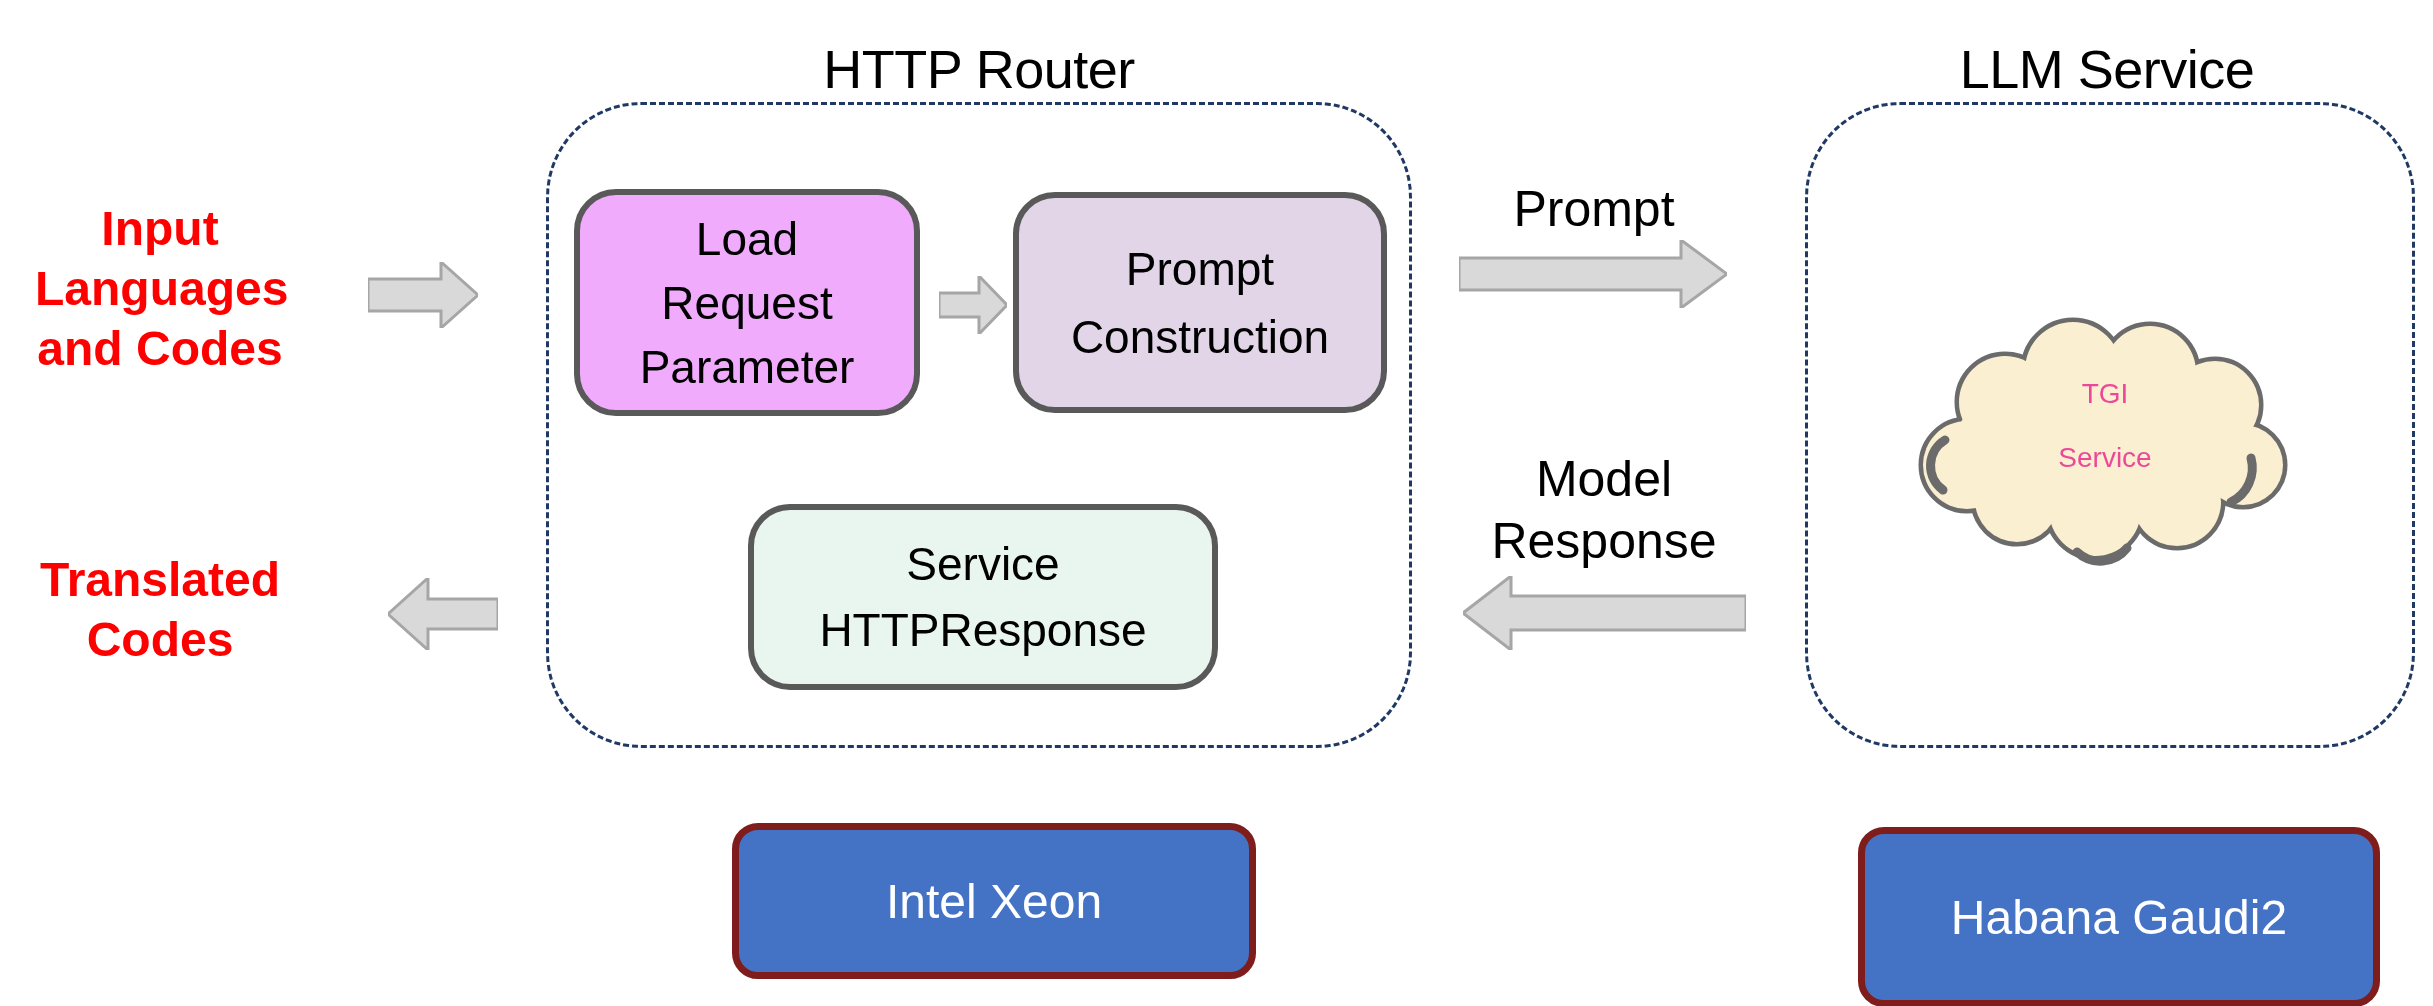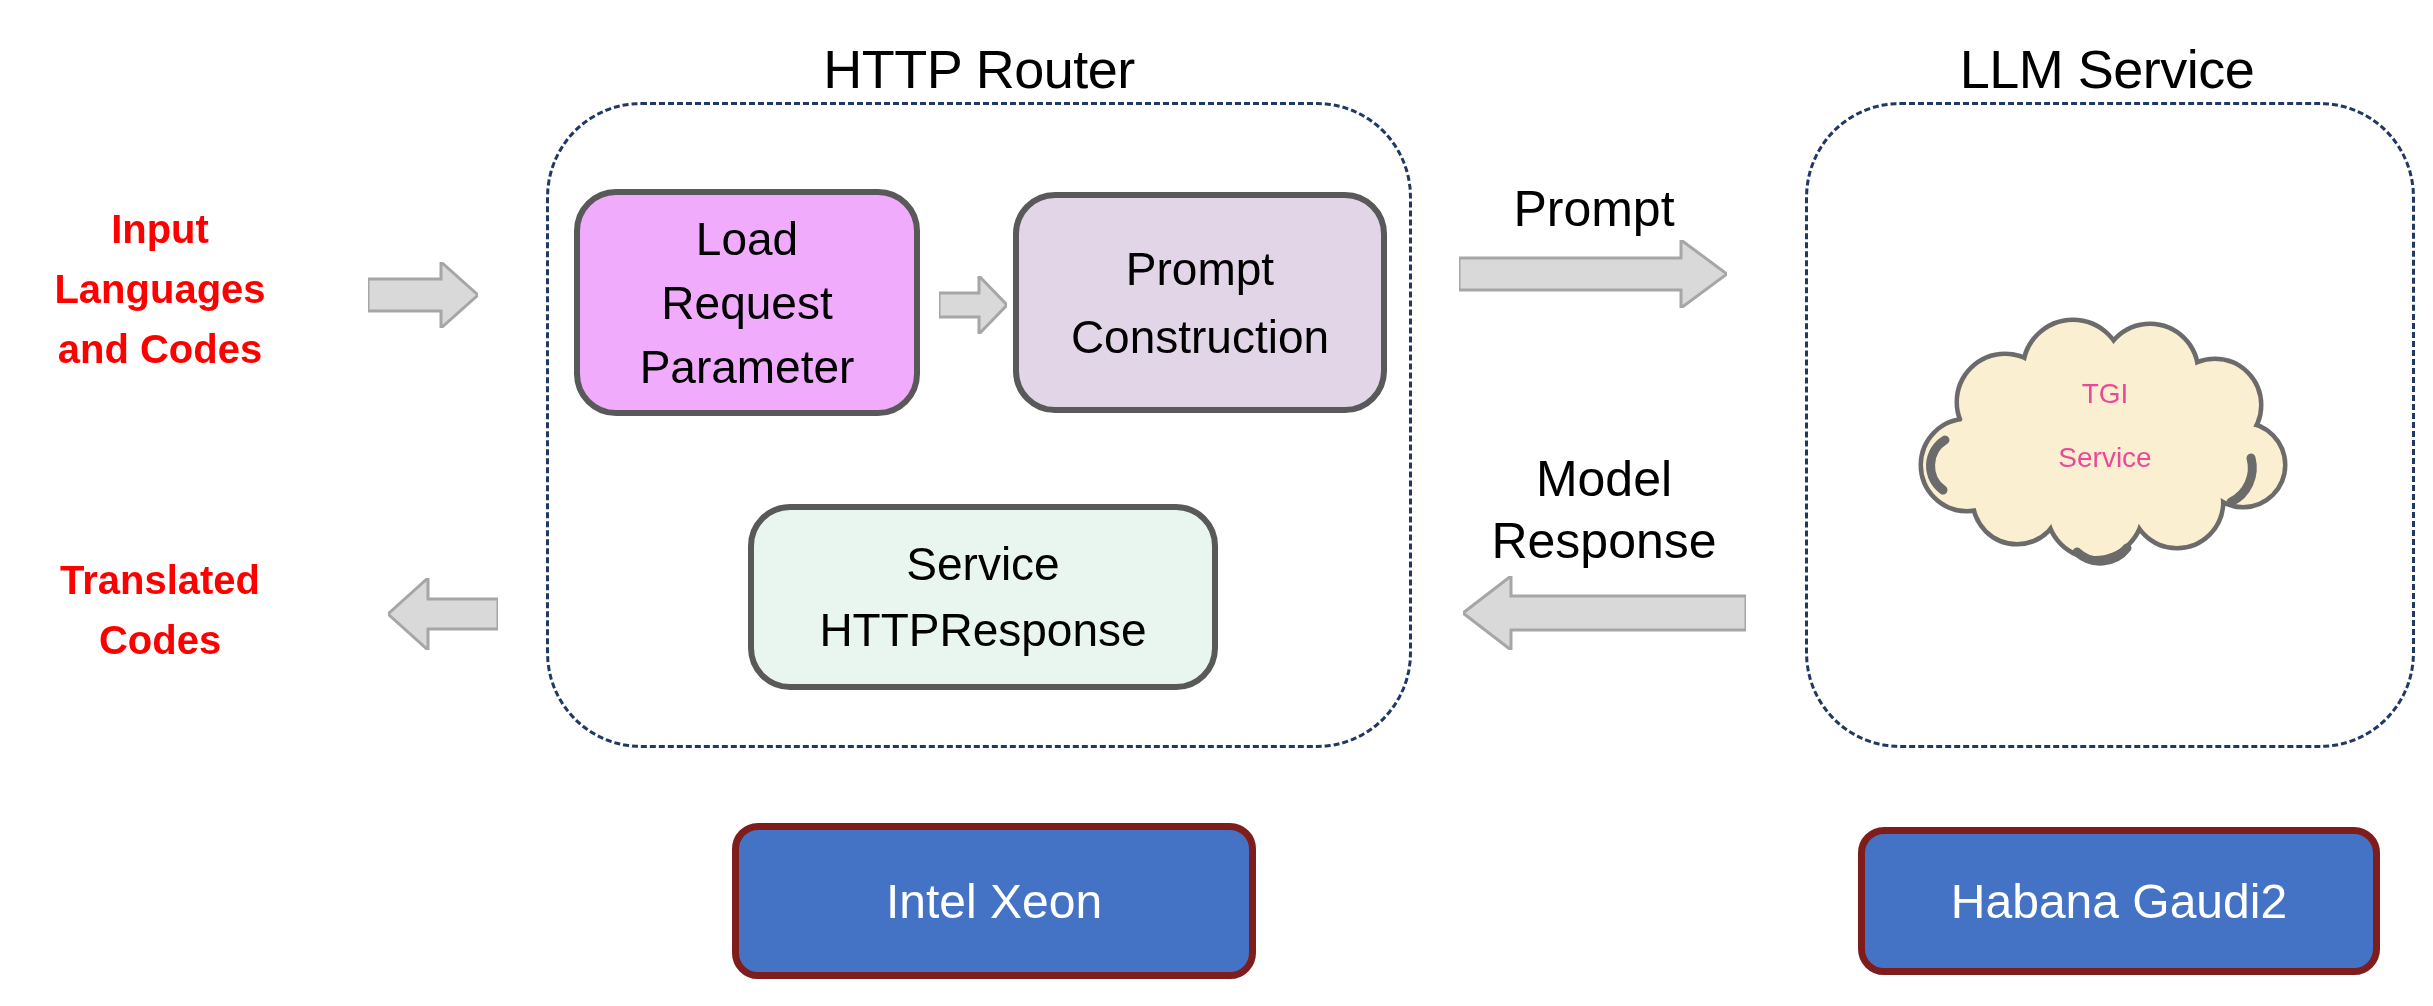--- a/index.html
+++ b/index.html
@@ -39,21 +39,21 @@
     background:#4472C4;
     border:7px solid #7f1d1d;
     border-radius:26px;
     display:flex;justify-content:center;align-items:center;
     color:#ffffff;font-size:48px;
     box-sizing:border-box;
   }
 
   .red-label{
     position:absolute;
-    color:#FF0000;font-weight:bold;font-size:40px;line-height:60px;
+    color:#FF0000;font-weight:bold;font-size:48px;line-height:60px;
     text-align:center;
   }
 
   .flow-label{
     position:absolute;
     color:#000;font-size:50px;line-height:62px;text-align:center;white-space:nowrap;
   }
 
   .cloud-label{
     position:absolute;
@@ -161,15 +161,15 @@
     </g>
   </svg>
 
   <div class="cloud-label" style="left:1905px;top:362px;width:400px;">
     <span class="line">TGI</span>
     <span class="line">Service</span>
   </div>
 
   <div class="hw-node" style="left:732px;top:823px;width:524px;height:156px;">Intel Xeon</div>
 
-  <div class="hw-node" style="left:1858px;top:827px;width:522px;height:148px;">Habana Gaudi2</div>
+  <div class="hw-node" style="left:1858px;top:827px;width:522px;height:180px;">Habana Gaudi2</div>
 
 </div>
 
 </body></html>

